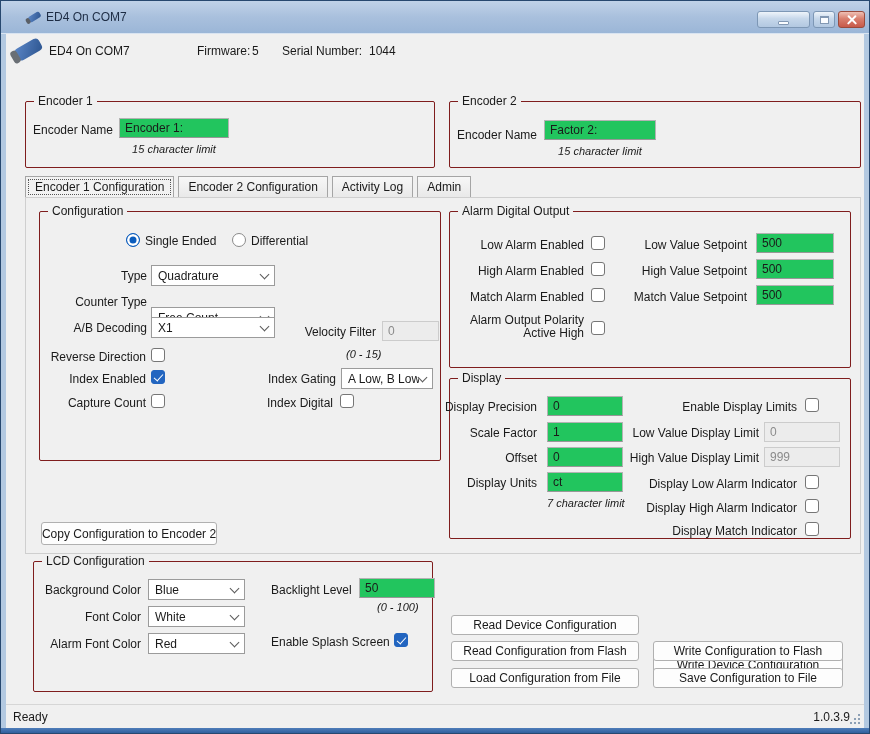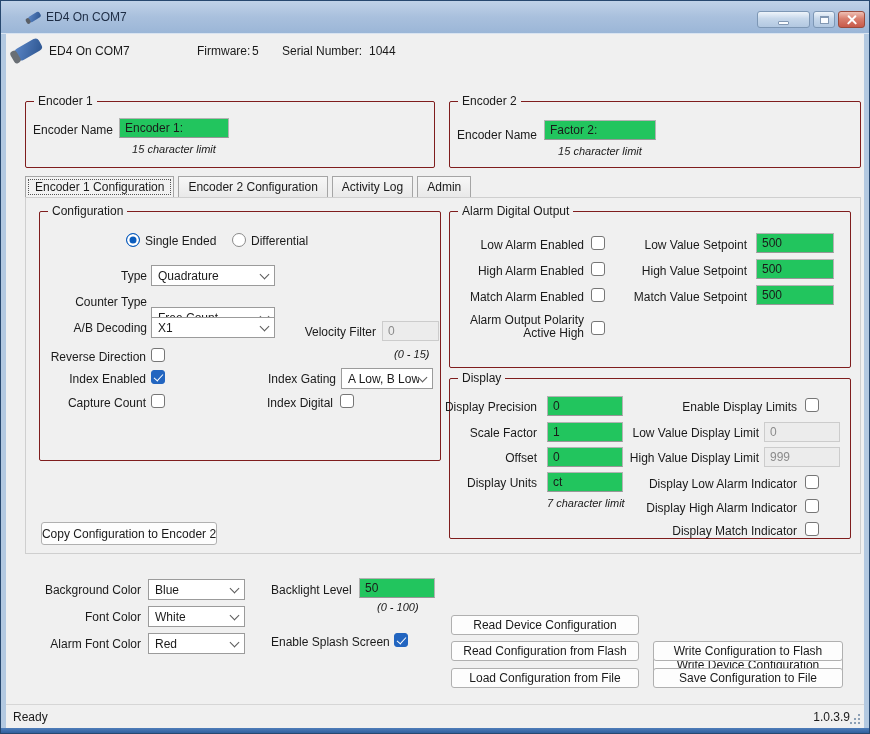--- a/index.html
+++ b/index.html
@@ -139,21 +139,21 @@
   <span class="lbl r" style="left:40px;top:320px;width:106px;">A/B Decoding</span>
   <div class="combo" style="left:150px;top:316px;width:124px;height:21px;">
     <span class="cv">X1</span>
     <span class="chev"></span>
   </div>
 
   <span class="lbl r" style="left:285px;top:324px;width:90px;">Velocity Filter</span>
   <div class="tin dis" style="left:381px;top:320px;width:57px;height:20px;">
     <span>0</span>
   </div>
-  <span class="note" style="left:345px;top:347px;margin-left:48px;">(0 - 15)</span>
+  <span class="note" style="left:345px;top:347px;">(0 - 15)</span>
 
   <span class="lbl r" style="left:25px;top:349px;width:120px;">Reverse Direction</span>
   <div class="cb" style="left:150px;top:347px;"></div>
   <span class="lbl r" style="left:25px;top:371px;width:120px;">Index Enabled</span>
   <div class="cb on" style="left:150px;top:369px;"></div>
   <span class="lbl r" style="left:25px;top:395px;width:120px;">Capture Count</span>
   <div class="cb" style="left:150px;top:393px;"></div>
 
   <span class="lbl r" style="left:240px;top:371px;width:95px;">Index Gating</span>
   <div class="combo" style="left:340px;top:367px;width:92px;height:21px;">
@@ -222,20 +222,23 @@
   </div>
   <span class="lbl r" style="left:560px;top:476px;width:236px;">Display Low Alarm Indicator</span>
   <div class="cb" style="left:804px;top:474px;"></div>
   <span class="lbl r" style="left:560px;top:500px;width:236px;">Display High Alarm Indicator</span>
   <div class="cb" style="left:804px;top:498px;"></div>
   <span class="lbl r" style="left:560px;top:523px;width:236px;">Display Match Indicator</span>
   <div class="cb" style="left:804px;top:521px;"></div>
 
   <div class="btn" style="left:40px;top:521px;width:176px;height:23px;">Copy Configuration to Encoder 2</div>
 
+  <div class="gb" style="left:32px;top:560px;width:400px;height:131px;">
+    <span class="gb-t">LCD Configuration</span>
+  </div>
   <span class="lbl r" style="left:30px;top:582px;width:110px;">Background Color</span>
   <div class="combo" style="left:147px;top:578px;width:97px;height:21px;">
     <span class="cv">Blue</span>
     <span class="chev"></span>
   </div>
   <span class="lbl r" style="left:30px;top:609px;width:110px;">Font Color</span>
   <div class="combo" style="left:147px;top:605px;width:97px;height:21px;">
     <span class="cv">White</span>
     <span class="chev"></span>
   </div>

